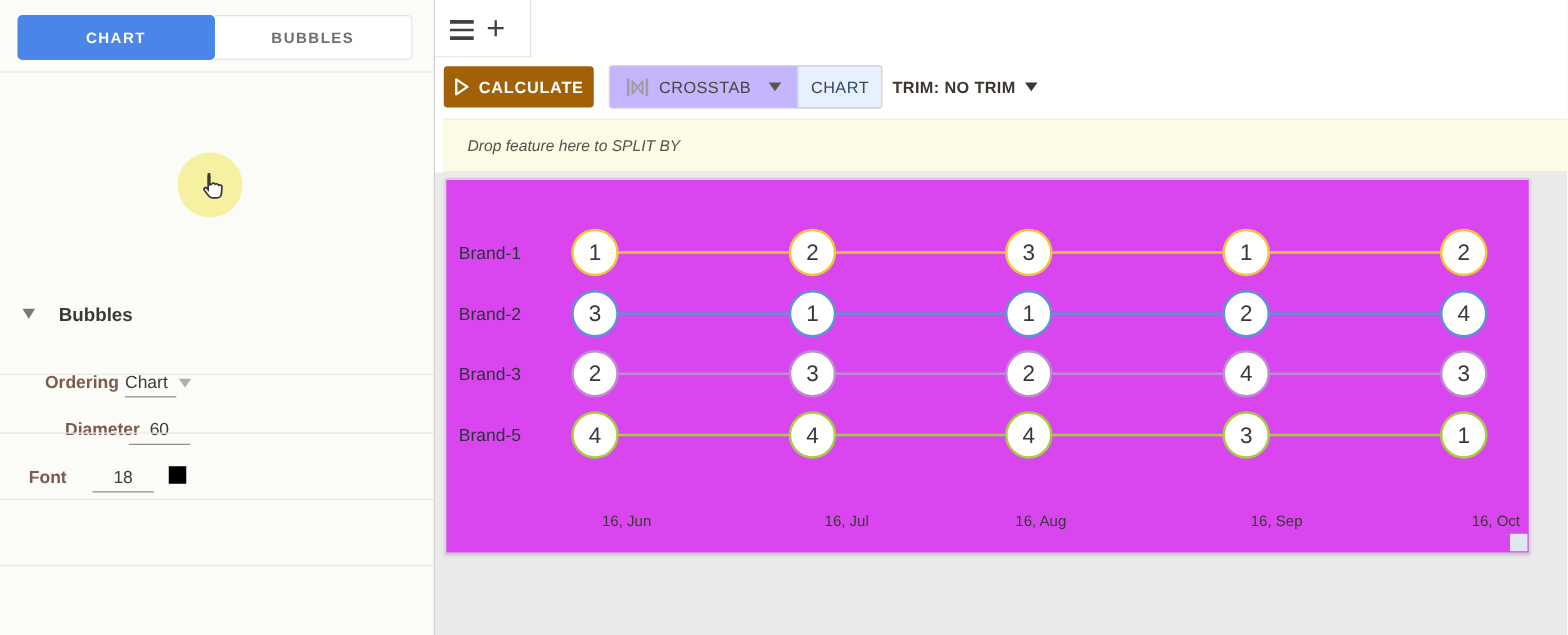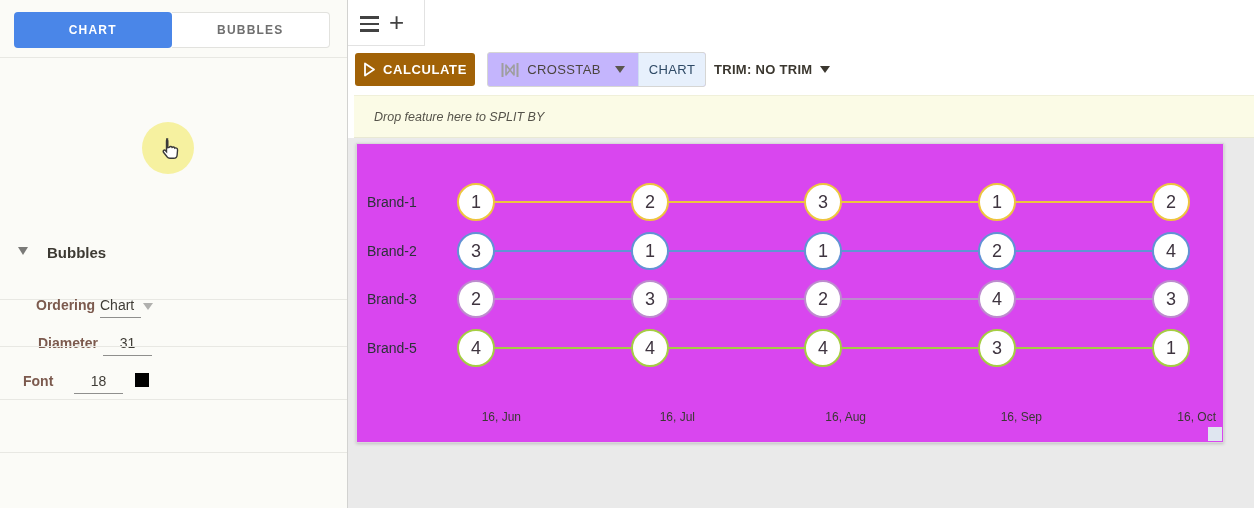--- a/index.html
+++ b/index.html
@@ -117,22 +117,22 @@
 
 
     <div class="side-row row-bub">
       <div class="arrow-down bub-arrow"></div>
       <div class="section-label bub-label">Bubbles</div>
 
       <div class="field-label" style="left:36px; top:184px;">Ordering</div>
       <div class="field-value ord-value" style="left:100px; top:184px; width:41px; padding-bottom:4px;">Chart</div>
       <div class="caret-down" style="position:absolute; left:143px; top:190px; border-top-color:#b0b0ae;"></div>
 
-      <div class="field-label" style="left:38px; top:222px;">Diameter</div>
-      <div class="field-value" style="left:103px; top:222px; width:49px; padding-bottom:4px;">31</div>
+      <div class="field-label" style="left:52px; top:222px;">Diameter</div>
+      <div class="field-value" style="left:103px; top:222px; width:49px; padding-bottom:4px;">60</div>
 
       <div class="field-label" style="left:23px; top:260px;">Font</div>
       <div class="field-value" style="left:74px; top:260px; width:49px; padding-bottom:4px;">18</div>
       <div class="swatch" style="left:135px; top:260px;"></div>
     </div>
 
     <div class="side-row row-tips">
       
       
       
@@ -228,20 +228,20 @@
           <div class="bubble" style="left: 795px; top: 136px; width: 38px; height: 38px; border-color: rgb(189, 139, 206); font-size: 18px;">3</div>
           <div class="row-label" style="left: 10px; top: 196px;">Brand-5</div>
           <div class="series-line" style="left: 119px; width: 695px; top: 203px; background: rgb(165, 205, 67);"></div>
           <div class="bubble" style="left: 100px; top: 185px; width: 38px; height: 38px; border-color: rgb(165, 205, 67); font-size: 18px;">4</div>
           <div class="bubble" style="left: 274px; top: 185px; width: 38px; height: 38px; border-color: rgb(165, 205, 67); font-size: 18px;">4</div>
           <div class="bubble" style="left: 447px; top: 185px; width: 38px; height: 38px; border-color: rgb(165, 205, 67); font-size: 18px;">4</div>
           <div class="bubble" style="left: 621px; top: 185px; width: 38px; height: 38px; border-color: rgb(165, 205, 67); font-size: 18px;">3</div>
           <div class="bubble" style="left: 795px; top: 185px; width: 38px; height: 38px; border-color: rgb(165, 205, 67); font-size: 18px;">1</div>
           <div class="cat-label" style="left: 74px; top: 266px;">16, Jun</div>
           <div class="cat-label" style="left: 248px; top: 266px;">16, Jul</div>
-          <div class="cat-label" style="left: 419px; top: 266px;">16, Aug</div>
+          <div class="cat-label" style="left: 406px; top: 266px;">16, Aug</div>
           <div class="cat-label" style="left: 595px; top: 266px;">16, Sep</div>
           <div class="cat-label" style="left: 769px; top: 266px;">16, Oct</div>
         </div>
     </div>
 
   </div>
 </div>
 
 </body></html>

